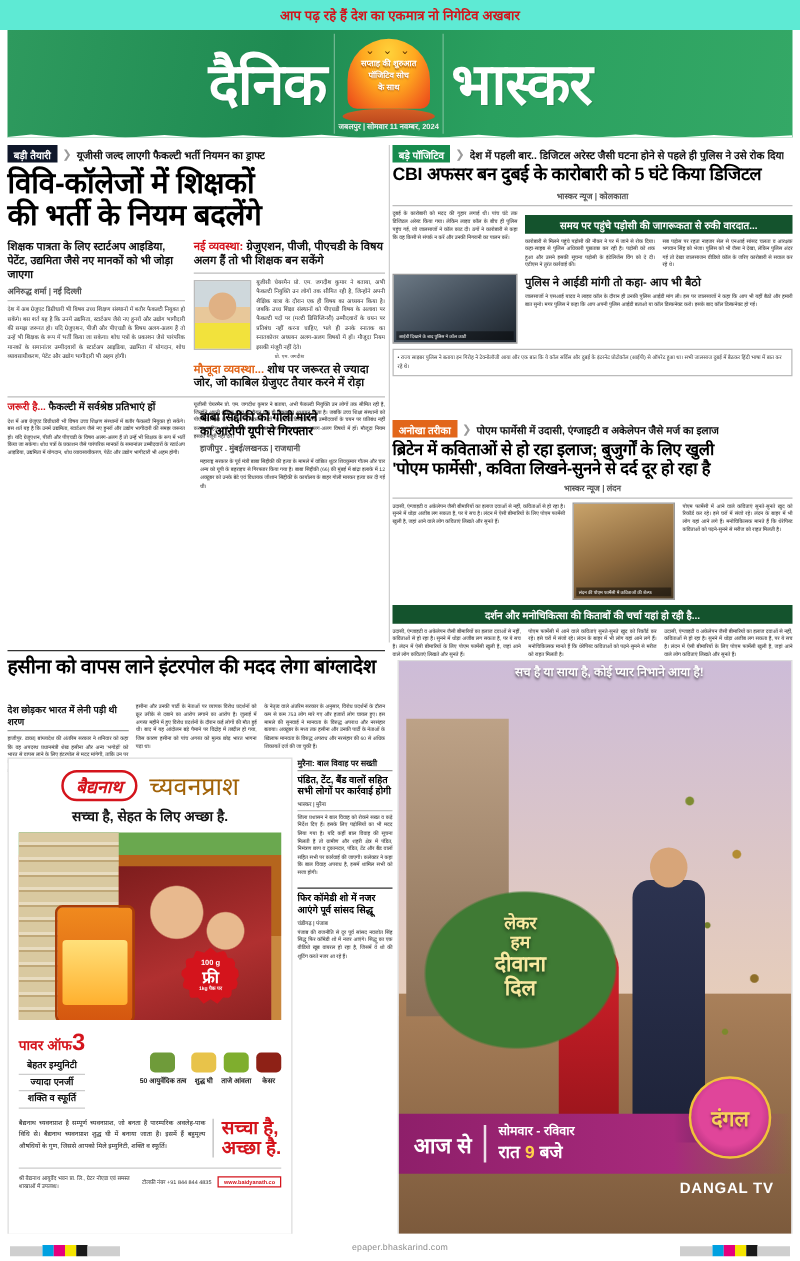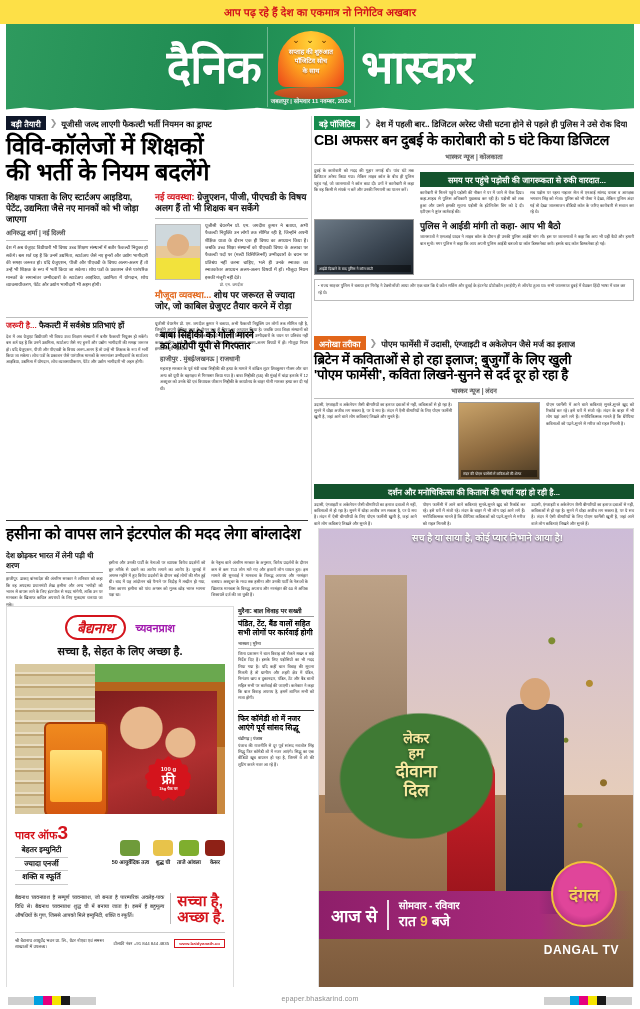--- a/index.html
+++ b/index.html
@@ -8,21 +8,21 @@
     width: 640px; height: 1009px;
     background: #ffffff;
     font-family: "Liberation Sans", "DejaVu Sans", sans-serif;
     overflow: hidden;
   }
   .page { position: relative; width: 640px; height: 1009px; background:#fff; }
 
   
   .top-strip {
     height: 24px; display: flex; align-items: center; justify-content: center;
-    background: #fde047;
+    background: #5eead4;
   }
   .top-strip .tagline {
     color: #d4141c; font-weight: bold; font-size: 10.5px; letter-spacing: .1px;
   }
 
   
   .masthead {
     position: relative; height: 86px; margin: 0 6px;
     background: linear-gradient(100deg,#2e9a5e 0%, #1f8b52 35%, #2aa05f 62%, #34a866 100%);
     display: flex; align-items: center; justify-content: center;
@@ -128,35 +128,35 @@
   .hl-band {
     background:#14532d; color:#fff; font-size:8px; font-weight:bold;
     text-align:center; padding:2px 0; margin:4px 0 3px;
   }
 
   .bullet-box { border:1px solid #bbb; padding:3px; font-size:4.2px; line-height:1.6; color:#333; }
 
   
   .hasina { position:absolute; top:520px; left:6px; width:302px; }
   .hasina-head { font-size:15.5px; }
-  .hasina-cols { display:flex; gap:6px; margin-top:8px;align-items:center; }
+  .hasina-cols { display:flex; gap:6px; margin-top:20px; }
   .hasina-cols > div { flex:1; }
 
   
   .ad-baidyanath {
     position:absolute; top:606px; left:6px; width:228px; height:382px;
     background:#fff; border:1px solid #ddd; overflow:hidden;
   }
   .bd-logo-row { text-align:center; margin-top:8px; }
   .bd-logo {
     display:inline-block; border:2px solid #d4141c; border-radius:20px;
     color:#d4141c; font-weight:bold; font-size:14px; font-style:italic;
     padding:1px 10px; vertical-align:middle;
   }
-  .bd-prod { color:#a21caf; font-weight:bold; font-size:11px; vertical-align:middle; margin-left:5px; }
+  .bd-prod { color:#a16207; font-weight:normal; font-size:20px; vertical-align:middle; margin-left:5px; }
   .bd-tag { text-align:center; color:#111; font-weight:bold; font-size:11px; margin-top:3px; }
   .bd-photo {
     margin:6px 8px 0; height:150px; position:relative; overflow:hidden;
     background: linear-gradient(#6aa84f 0 12%, #b5651d 12% 55%, #c9883f 55% 100%);
   }
   .bd-shelf { position:absolute; left:0; top:0; bottom:0; width:38%;
     background: repeating-linear-gradient(#d9c9a0 0 8px,#e8dcc0 8px 10px,#c0a878 10px 12px); }
   .bd-faces { position:absolute; right:4%; bottom:0; width:58%; height:82%;
     background: radial-gradient(circle at 38% 30%, #e8b98e 0 18%, transparent 19%),
                 radial-gradient(circle at 70% 42%, #e8b98e 0 13%, transparent 14%),

